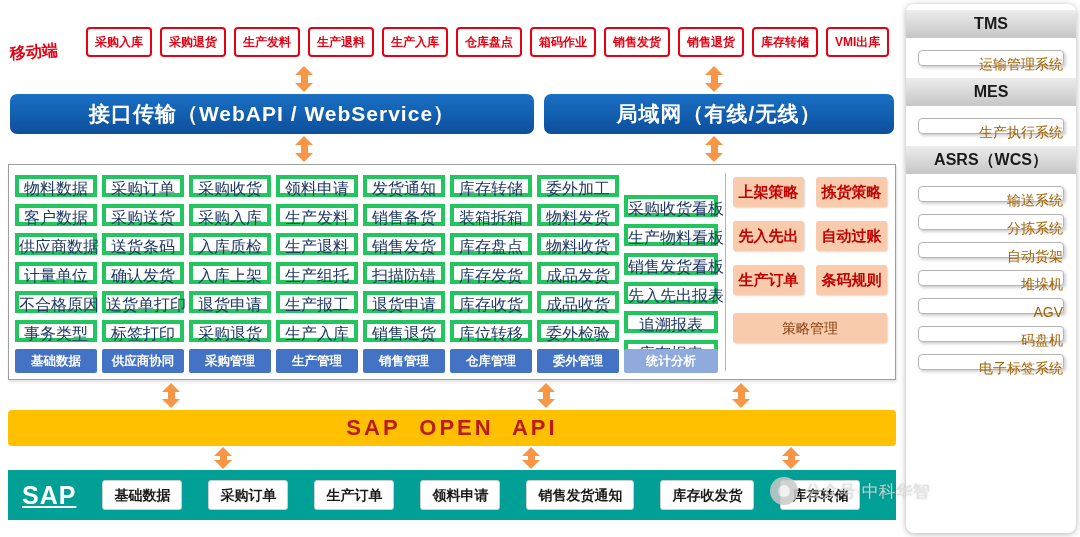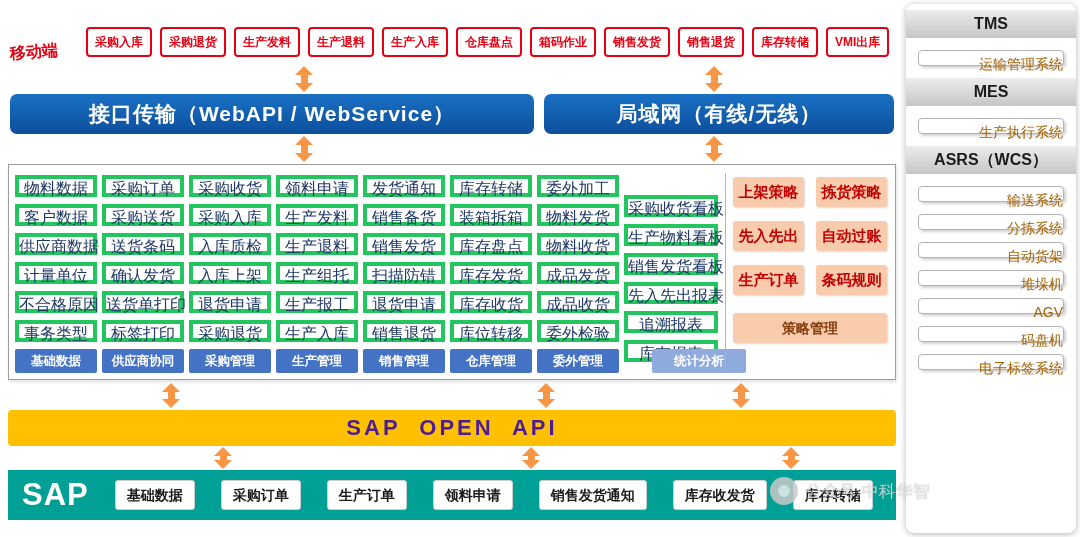--- a/index.html
+++ b/index.html
@@ -15,30 +15,30 @@
   .bar.lan { left:544px; top:94px; width:350px; }
 
   .main-box { position:absolute; left:8px; top:164px; width:888px; height:216px; background:#fff; border:1px solid #9e9e9e; box-shadow:1px 2px 3px rgba(0,0,0,.12); }
   .grid { position:absolute; left:6px; top:10px; display:flex; gap:5px; }
   .col { display:flex; flex-direction:column; gap:7px; width:82px; }
   .col.wide { width:94px;margin-top:20px; }
   .cell { height:22px; line-height:20px; border:4px solid #22c55e; color:#1f3864; font-size:16px; text-align:center; white-space:nowrap; background:#fff; }
   .modules { position:absolute; left:6px; top:184px; display:flex; gap:5px; }
   .module { width:82px; height:24px; line-height:24px; background:#4472c4; color:#fff; font-size:12.5px; font-weight:bold; text-align:center; border-radius:2px; }
   .module.wide { width:94px; }
-  .module.light { background:#8faadc;margin-left:28px; }
+  .module.light { background:#8faadc; }
   .vdivider { position:absolute; left:716px; top:8px; bottom:8px; width:1px; background:#b5b5b5; }
   .strategies { position:absolute; left:724px; top:12px; width:154px; display:grid; grid-template-columns:1fr 1fr; gap:14px 12px; }
   .strategy { height:30px; line-height:30px; background:#f8cbad; color:#c00000; font-size:15px; font-weight:bold; text-align:center; border-radius:3px; box-shadow:1px 1px 2px rgba(0,0,0,.15); }
-  .strategy-manager { position:absolute; left:724px; top:148px; width:154px; height:30px; line-height:30px; background:#f8cbad; color:#843c0c; font-size:14px; font-weight:bold; text-align:center; border-radius:3px; box-shadow:1px 1px 2px rgba(0,0,0,.15); }
-
-  .openapi { position:absolute; left:8px; top:410px; width:888px; height:36px; background:#ffc000; border-radius:4px; color:#4c1d95; font-size:22px; font-weight:bold; display:flex; align-items:center; justify-content:center; letter-spacing:3px; word-spacing:10px; }
+  .strategy-manager { position:absolute; left:724px; top:148px; width:154px; height:30px; line-height:30px; background:#f8cbad; color:#843c0c; font-size:14px; font-weight:normal; text-align:center; border-radius:3px; box-shadow:1px 1px 2px rgba(0,0,0,.15); }
+
+  .openapi { position:absolute; left:8px; top:410px; width:888px; height:36px; background:#ffc000; border-radius:4px; color:#b91c1c; font-size:22px; font-weight:bold; display:flex; align-items:center; justify-content:center; letter-spacing:3px; word-spacing:10px; }
 
   .sapbar { position:absolute; left:8px; top:470px; width:888px; height:50px; background:#00a096; display:flex; align-items:center; padding:0 14px; gap:26px; }
-  .sap-label { color:#fff; font-size:31px; font-weight:800; letter-spacing:1px; flex-shrink:0; }
+  .sap-label { color:#fff; font-size:25px; font-weight:800; letter-spacing:1px; flex-shrink:0;text-decoration:underline; }
   .sap-item { height:30px; line-height:28px; background:#fff; border:1px solid #cfcfcf; border-radius:3px; padding:0 11px; font-size:14px; color:#1a1a1a; font-weight:600; white-space:nowrap; flex-shrink:0; }
 
   .varrow { position:absolute; width:18px; background-image:linear-gradient(#f79646,#f79646); background-repeat:no-repeat; background-position:center; background-size:7px calc(100% - 16px); }
   .varrow::before { content:""; position:absolute; top:0; left:0; width:0; border-left:9px solid transparent; border-right:9px solid transparent; border-bottom:9px solid #f79646; }
   .varrow::after { content:""; position:absolute; bottom:0; left:0; width:0; border-left:9px solid transparent; border-right:9px solid transparent; border-top:9px solid #f79646; }
 
   .sidebar { position:absolute; left:906px; top:4px; width:170px; height:529px; background:#fff; border-radius:8px; box-shadow:0 1px 6px rgba(0,0,0,.3); overflow:hidden; padding-top:6px; }
   .sb-header { height:28px; line-height:28px; background:linear-gradient(#ececec,#c6c6c6); text-align:center; font-size:16px; font-weight:bold; color:#1a1a1a; margin-bottom:12px; }
   .sb-item { height:16px; line-height:26px; margin:0 12px 12px; border:1px solid #b3b3b3; border-radius:4px; background:#fff; box-shadow:2px 2px 3px rgba(0,0,0,.18); text-align:right; font-size:14px; color:#a16207; }
 

